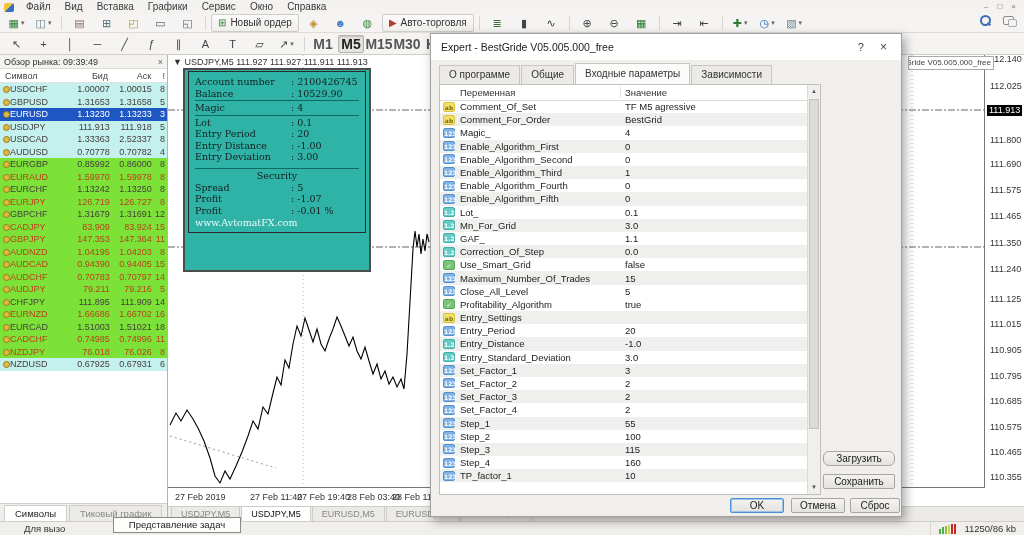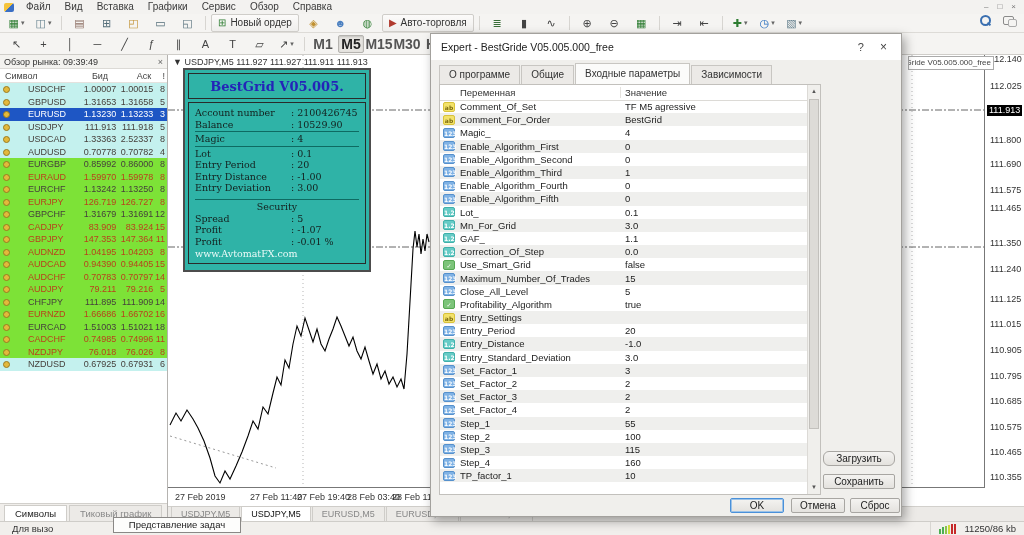--- a/index.html
+++ b/index.html
@@ -32,21 +32,21 @@
   #mw-close{margin-left:auto;color:#666;font-size:9px;cursor:default;}
   #mw-cols{height:13px;display:flex;align-items:center;border-bottom:1px solid #e4e2de;font-size:9px;color:#444;}
   .mwc-sym{width:60px;padding-left:5px;}
   .mwc-bid{width:45px;text-align:right;}
   .mwc-ask{width:44px;text-align:right;}
   .mwc-sp{width:14px;text-align:right;padding-right:2px;}
   .mw-row{height:12.5px;display:flex;align-items:center;font-size:9px;}
   .mw-row.cyan{background:#c4f1ee;}
   .mw-row.green{background:#7de237;}
   .mw-row.sel{background:#1e56c4;color:#fff;}
-  .mw-row .sym{width:60px;padding-left:28px;position:relative;font-size:9px;}
+  .mw-row .sym{width:60px;padding-left:10px;position:relative;font-size:9px;}
   .mw-row .dot{position:absolute;left:3px;top:2px;width:7px;height:7px;border-radius:50%;background:#e3b93c;border:1px solid #9a7a20;box-sizing:border-box;}
   .mw-row .bid{width:45px;text-align:right;}
   .mw-row .ask{width:44px;text-align:right;}
   .mw-row .sp{width:14px;text-align:right;padding-right:2px;}
   .mw-row.dark{color:#46403c;}
   .mw-row.red{color:#b8421c;}
   .mw-row.sel .sym,.mw-row.sel .bid,.mw-row.sel .ask,.mw-row.sel .sp{color:#fff;}
   #mw-tabs{position:absolute;left:0;bottom:0;width:100%;height:18px;background:#f0eeeb;border-top:1px solid #d2d0cc;display:flex;align-items:flex-end;padding-left:4px;box-sizing:border-box;}
   .mw-tab{height:15px;line-height:15px;padding:0 10px;font-size:9.5px;color:#888;border:1px solid #cfcdc9;border-bottom:none;background:#eceae7;margin-right:2px;}
   .mw-tab.active{background:#fff;color:#222;}
@@ -101,40 +101,40 @@
   #sc-thumb{position:absolute;left:1px;top:14px;width:10px;height:330px;background:#dddbd7;border:1px solid #c2c0bc;box-sizing:border-box;}
   .dlg-btn{position:absolute;height:15px;line-height:14px;text-align:center;font-size:10px;color:#222;background:linear-gradient(#f4f3f1,#e4e2de);border:1px solid #a8a6a2;border-radius:2px;box-sizing:border-box;cursor:default;}
   #btn-load{left:392px;top:417px;width:72px;border-radius:6px;}
   #btn-save{left:392px;top:440px;width:72px;}
   #btn-ok{left:299px;top:464px;width:54px;border:1px solid #4a90d9;box-shadow:inset 0 0 0 1px #9cc3e8;}
   #btn-cancel{left:360px;top:464px;width:54px;}
   #btn-reset{left:419px;top:464px;width:50px;}
   
   #statusbar{position:absolute;left:0;top:521px;width:1024px;height:14px;background:#f1efec;border-top:1px solid #cfcdc9;display:flex;align-items:center;font-size:9.5px;color:#333;box-sizing:border-box;}
   .sb-cell{height:100%;border-left:1px solid #d8d6d2;display:flex;align-items:center;padding:0 5px;box-sizing:border-box;}
-  #sb-help{flex:0 0 560px;padding-left:12px;overflow:hidden;white-space:nowrap;}
+  #sb-help{flex:0 0 560px;padding-left:24px;overflow:hidden;white-space:nowrap;}
   #sb-conn{margin-left:auto;border-left:1px solid #d8d6d2;gap:8px;display:flex;align-items:center;height:100%;padding:0 8px;}
   #conn-bars{display:flex;align-items:flex-end;gap:1px;height:10px;}
   #conn-bars span{width:2px;display:block;}
   #tooltip{position:absolute;left:113px;top:517px;width:128px;height:16px;background:#fdfdfc;border:1px solid #8a8886;box-sizing:border-box;font-size:9.5px;color:#222;text-align:center;line-height:14px;z-index:60;}
 </style>
 </head>
 <body>
 
 <div id="app">
 
   <div id="menubar">
     <div id="logo"></div>
     <div id="menu-items" style="display: flex;">
         <span class="menu-item">Файл</span>
         <span class="menu-item">Вид</span>
         <span class="menu-item">Вставка</span>
         <span class="menu-item">Графики</span>
         <span class="menu-item">Сервис</span>
-        <span class="menu-item">Обзор</span>
+        <span class="menu-item">Окно</span>
         <span class="menu-item">Справка</span>
       </div>
     <div id="win-controls">
         <span>–</span>
         <span>□</span>
         <span>×</span>
       </div>
   </div>
 
   <div id="toolbar1">
@@ -437,23 +437,20 @@
         <line x1="0" y1="55" x2="817" y2="55" stroke="#666" stroke-dasharray="7 2 2 2"></line>
         <line x1="0" y1="192" x2="817" y2="192" stroke="#666" stroke-dasharray="7 2 2 2"></line>
         <line x1="2" y1="381" x2="108" y2="413" stroke="#999" stroke-dasharray="2 3"></line>
         <line x1="0" y1="432.5" x2="817" y2="432.5" stroke="#777"></line>
         <line x1="816.5" y1="0" x2="816.5" y2="433" stroke="#777"></line>
         <polyline points="2,370 8,358 13,366 19,355 25,364 30,373 36,386 42,403 47,421 52,428 57,416 62,424 68,411 74,397 80,381 85,366 90,374 95,352 100,359 105,338 109,322 113,330 117,305 121,313 125,289 129,271 133,281 137,263 141,275 145,287 149,274 153,289 157,296 161,284 165,274 169,262 173,271 177,281 181,291 185,282 189,296 193,304 197,292 201,306 205,319 209,309 213,324 217,316 221,329 225,322 229,332 233,324 236,334 239,299 241,264 243,229 245,194 247,176 249,192 251,179 253,199 255,184 257,196 259,179 261,187" fill="none" stroke="#000" stroke-width="1.1"></polyline>
       </svg>
       <div id="chart-title">▼ USDJPY,M5  111.927 111.927 111.911 111.913</div>
     <div id="ea-label">BestGride  V05.005.000_free ☺</div>
     <div id="bestgrid">
-      <div id="bg-titlebox">
-        <span id="bg-title">BestGrid V05.005.</span>
-      </div>
       <div id="bg-body">
           <div class="bg-kv">
             <span class="l">Account number</span>
             <span class="v">: 2100426745</span>
           </div>
           <div class="bg-kv">
             <span class="l">Balance</span>
             <span class="v">: 10529.90</span>
           </div>
           <div class="bg-sep"></div>
@@ -496,21 +493,21 @@
           <div id="bg-footer">www.AvtomatFX.com</div>
         </div>
     </div>
     <div id="price-axis">
         <span class="pa-tick" style="top: -1px;">112.140</span>
         <span class="pa-tick" style="top: 26px;">112.025</span>
         <span class="pa-cur" style="top: 50px;">111.913</span>
         <span class="pa-tick" style="top: 80px;">111.800</span>
         <span class="pa-tick" style="top: 104px;">111.690</span>
         <span class="pa-tick" style="top: 130px;">111.575</span>
-        <span class="pa-tick" style="top: 148px;">111.465</span>
+        <span class="pa-tick" style="top: 156px;">111.465</span>
         <span class="pa-tick" style="top: 183px;">111.350</span>
         <span class="pa-tick" style="top: 209px;">111.240</span>
         <span class="pa-tick" style="top: 239px;">111.125</span>
         <span class="pa-tick" style="top: 264px;">111.015</span>
         <span class="pa-tick" style="top: 290px;">110.905</span>
         <span class="pa-tick" style="top: 316px;">110.795</span>
         <span class="pa-tick" style="top: 341px;">110.685</span>
         <span class="pa-tick" style="top: 367px;">110.575</span>
         <span class="pa-tick" style="top: 392px;">110.465</span>
         <span class="pa-tick" style="top: 417px;">110.355</span>

